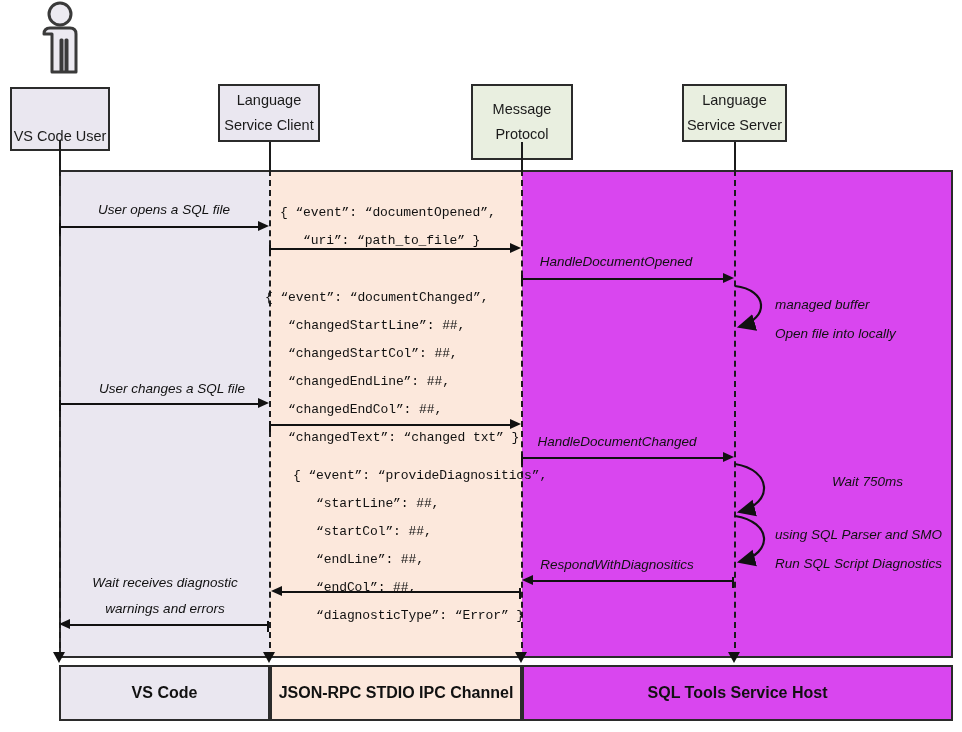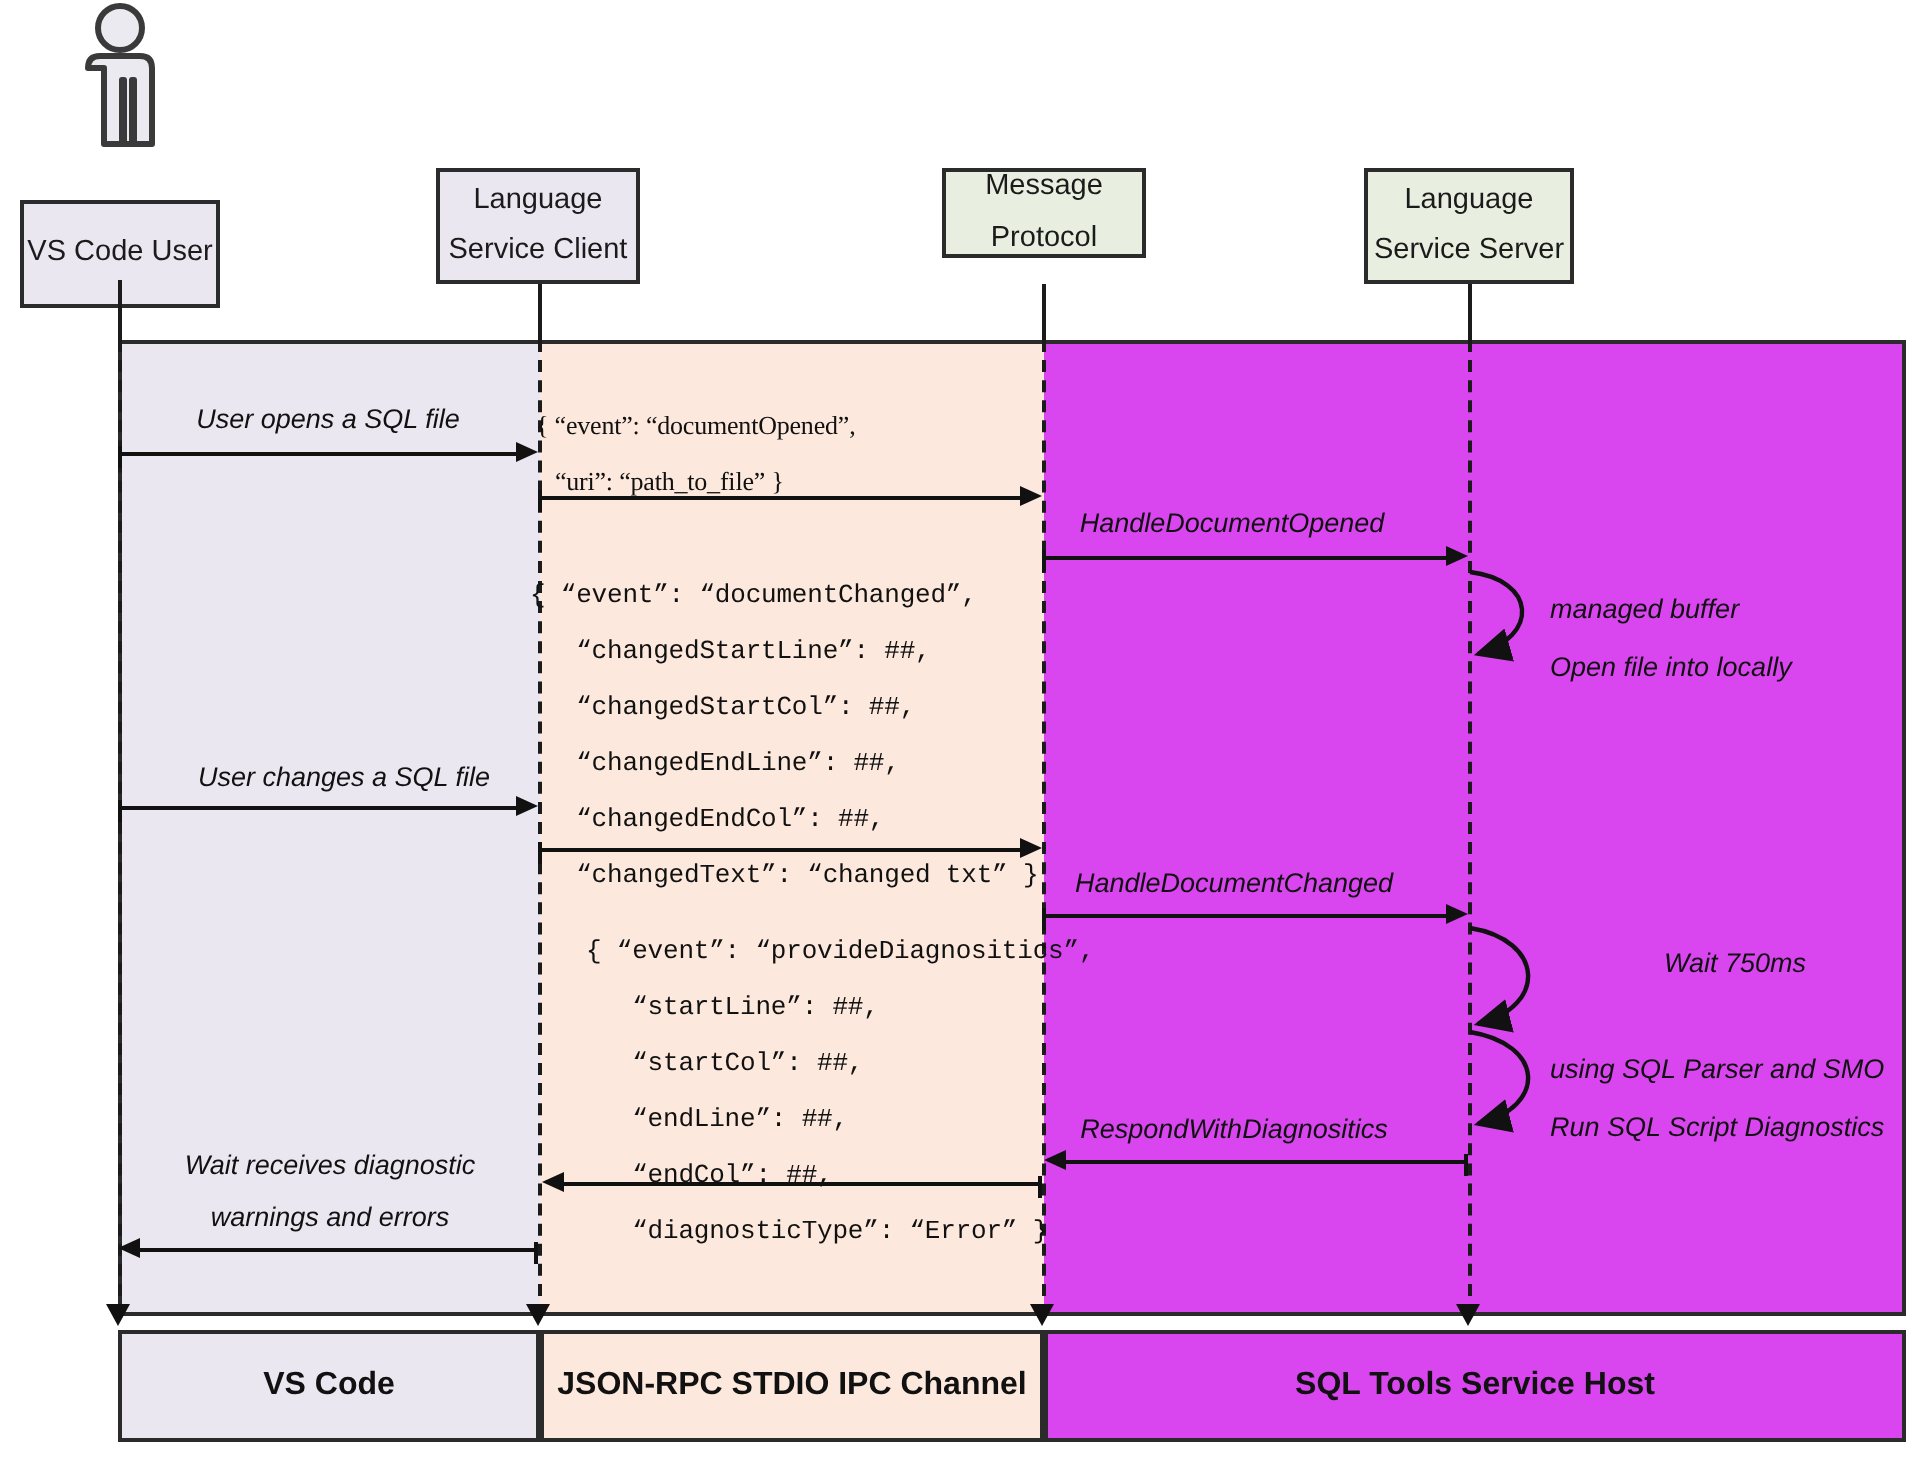--- a/index.html
+++ b/index.html
@@ -55,28 +55,28 @@
       <circle cx="60" cy="14" r="11" fill="#eceaf1" stroke="#3a3a3a" stroke-width="3"></circle>
       <path d="M44 34 q0 -6 6 -6 h20 q6 0 6 6 v38 h-9 v-32 h-1 v32 h-4 v-32 h-1 v32 h-9 v-38 z" fill="#eceaf1" stroke="#3a3a3a" stroke-width="3" stroke-linejoin="round"></path>
     </g>
   </svg>
 
   <div class="band band-vscode" style="left:59px;top:170px;width:211px;height:488px;"></div>
   <div class="band band-ipc" style="left:270px;top:170px;width:252px;height:488px;"></div>
   <div class="band band-host" style="left:522px;top:170px;width:431px;height:488px;"></div>
   <div class="band-outline" style="left:59px;top:170px;width:894px;height:488px;"></div>
 
-  <div class="hdrbox hdr-purple" style="left:10px;top:100px;width:100px;height:54px;">
+  <div class="hdrbox hdr-purple" style="left:10px;top:87px;width:100px;height:64px;justify-content:flex-end;">
     <span>VS Code User</span>
   </div>
   <div class="hdrbox hdr-purple" style="left:218px;top:84px;width:102px;height:58px;">
     <span>Language</span>
     <span>Service Client</span>
   </div>
-  <div class="hdrbox hdr-green" style="left:471px;top:84px;width:102px;height:45px;">
+  <div class="hdrbox hdr-green" style="left:471px;top:84px;width:102px;height:76px;">
     <span>Message</span>
     <span>Protocol</span>
   </div>
   <div class="hdrbox hdr-green" style="left:682px;top:84px;width:105px;height:58px;">
     <span>Language</span>
     <span>Service Server</span>
   </div>
 
   <div class="lifeline-stub" style="left:59px;top:140px;height:30px;"></div>
   <div class="lifeline-stub" style="left:269px;top:142px;height:28px;"></div>
@@ -85,21 +85,21 @@
 
   <div class="lifeline" style="left:59px;top:170px;height:488px;"></div>
   <div class="lifeline" style="left:269px;top:170px;height:488px;"></div>
   <div class="lifeline" style="left:521px;top:170px;height:488px;"></div>
   <div class="lifeline" style="left:734px;top:170px;height:488px;"></div>
 
   <div class="lbl center" style="left:164px;top:202px;">User opens a SQL file</div>
   <div class="msg to-right" style="left:60px;top:226px;width:198px;"></div>
   <div class="arrowhead right" style="left:258px;top:221px;"></div>
 
-  <div class="jsonblk" style="left:268px;top:199px;font-family:Liberation Serif, serif;">{ “event”: “documentOpened”,
+  <div class="jsonblk" style="left:280px;top:199px;">{ “event”: “documentOpened”,
    “uri”: “path_to_file” }</div>
 
   <div class="msg to-right" style="left:270px;top:248px;width:240px;"></div>
   <div class="arrowhead right" style="left:510px;top:243px;"></div>
 
   <div class="lbl center" style="left:616px;top:254px;">HandleDocumentOpened</div>
   <div class="msg to-right" style="left:522px;top:278px;width:201px;"></div>
   <div class="arrowhead right" style="left:723px;top:273px;"></div>
 
   <div class="jsonblk" style="left:265px;top:284px;">{ “event”: “documentChanged”,

